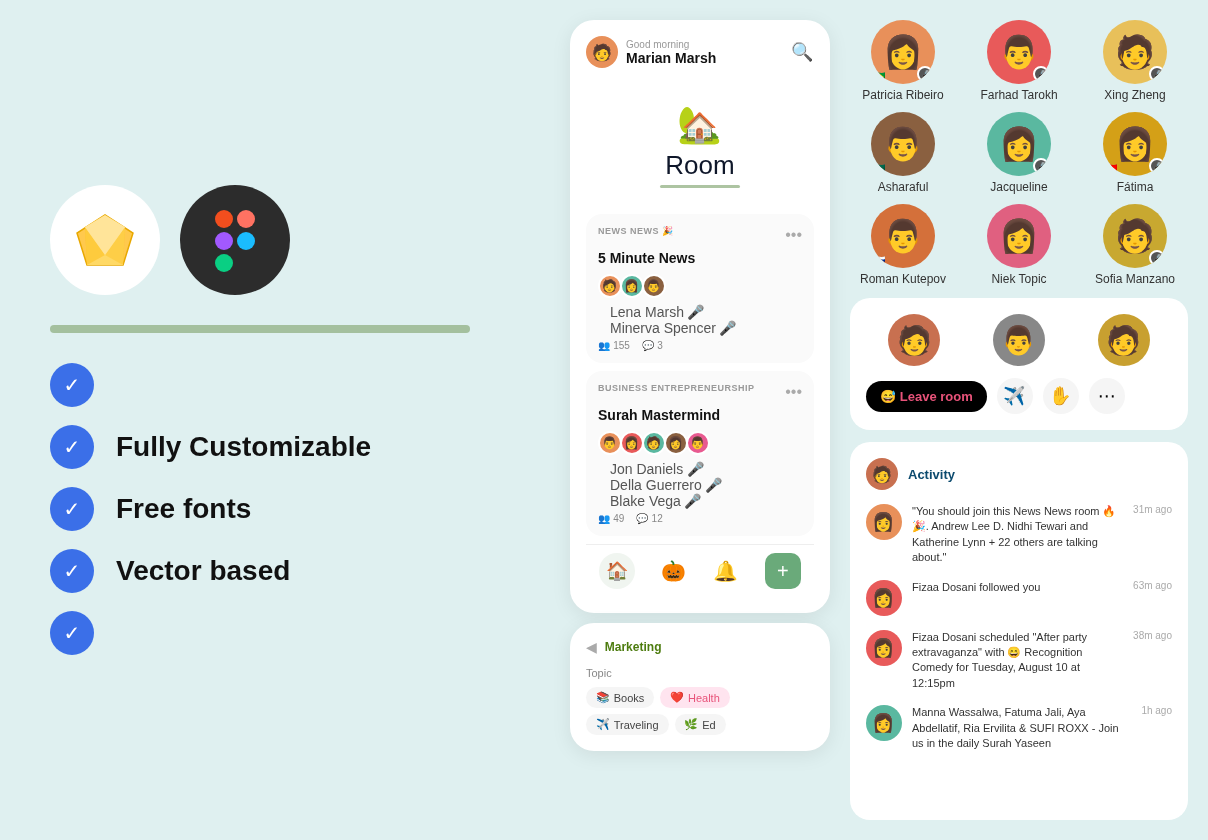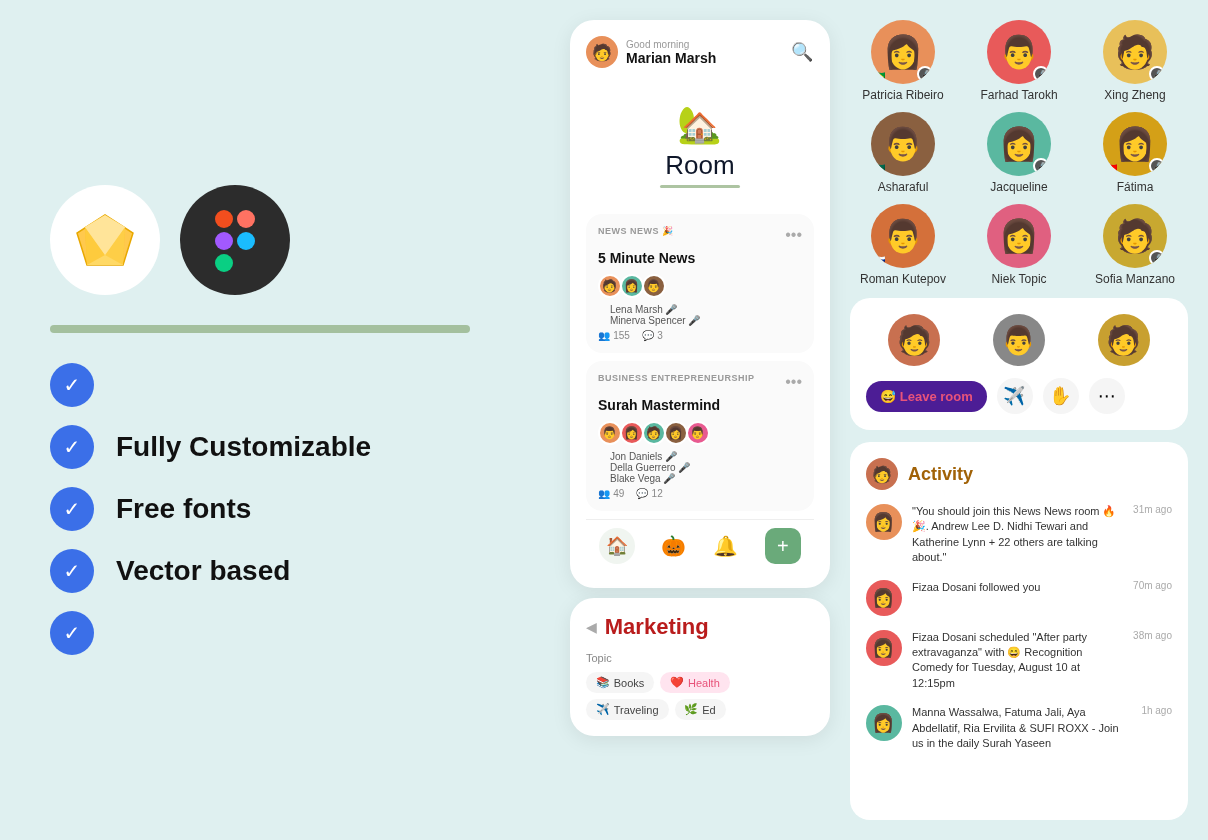--- a/index.html
+++ b/index.html
@@ -188,21 +188,21 @@
       border-radius: 50%;
       border: 2px solid white;
       margin-right: -6px;
       font-size: 12px;
       display: flex;
       align-items: center;
       justify-content: center;
       overflow: hidden;
     }
     .speaker-name {
-      font-size: 10px;
+      font-size: 14px;
       color: #555;
       margin-left: 12px;
     }
     .room-stats {
       display: flex;
       gap: 12px;
       font-size: 10px;
       color: #888;
       margin-top: 4px;
     }
@@ -256,23 +256,23 @@
       box-shadow: 0 4px 20px rgba(0,0,0,0.08);
     }
     .marketing-header {
       display: flex;
       align-items: center;
       gap: 8px;
       margin-bottom: 12px;
     }
     .back-arrow { color: #aaa; font-size: 14px; }
     .marketing-title {
-      font-size: 22px;
+      font-size: 12px;
       font-weight: 700;
-      color: #b91c1c;
+      color: #4d7c0f;
     }
     .topic-label {
       font-size: 11px;
       color: #888;
       margin-bottom: 8px;
     }
     .topic-tags {
       display: flex;
       gap: 6px;
       flex-wrap: wrap;
@@ -366,21 +366,21 @@
     .room-ctrl-avatar {
       width: 52px;
       height: 52px;
       border-radius: 50%;
       font-size: 26px;
       display: flex;
       align-items: center;
       justify-content: center;
     }
     .leave-btn {
-      background: #4c1d95;
+      background: #000000;
       color: #e8537a;
       border: none;
       border-radius: 20px;
       padding: 8px 14px;
       font-size: 13px;
       font-weight: 600;
       cursor: pointer;
       display: flex;
       align-items: center;
       gap: 6px;
@@ -419,23 +419,23 @@
     .activity-avatar {
       width: 32px;
       height: 32px;
       border-radius: 50%;
       font-size: 16px;
       display: flex;
       align-items: center;
       justify-content: center;
     }
     .activity-title {
-      font-size: 18px;
+      font-size: 13px;
       font-weight: 700;
-      color: #a16207;
+      color: #0c4a6e;
     }
     .activity-item {
       display: flex;
       gap: 10px;
       margin-bottom: 14px;
       align-items: flex-start;
     }
     .activity-item-avatar {
       width: 36px;
       height: 36px;
@@ -723,21 +723,21 @@
         <div class="activity-text">"You should join this News News room 🔥🎉. Andrew Lee D. Nidhi Tewari and Katherine Lynn + 22 others are talking about."</div>
       </div>
       <div class="activity-time">31m ago</div>
     </div>
 
     <div class="activity-item">
       <div class="activity-item-avatar" style="background:#e85a5a;">👩</div>
       <div class="activity-content">
         <div class="activity-text">Fizaa Dosani followed you</div>
       </div>
-      <div class="activity-time">70m ago</div>
+      <div class="activity-time">63m ago</div>
     </div>
 
     <div class="activity-item">
       <div class="activity-item-avatar" style="background:#e85a5a;">👩</div>
       <div class="activity-content">
         <div class="activity-text">Fizaa Dosani scheduled "After party extravaganza" with 😄 Recognition Comedy for Tuesday, August 10 at 12:15pm</div>
       </div>
       <div class="activity-time">38m ago</div>
     </div>
 

